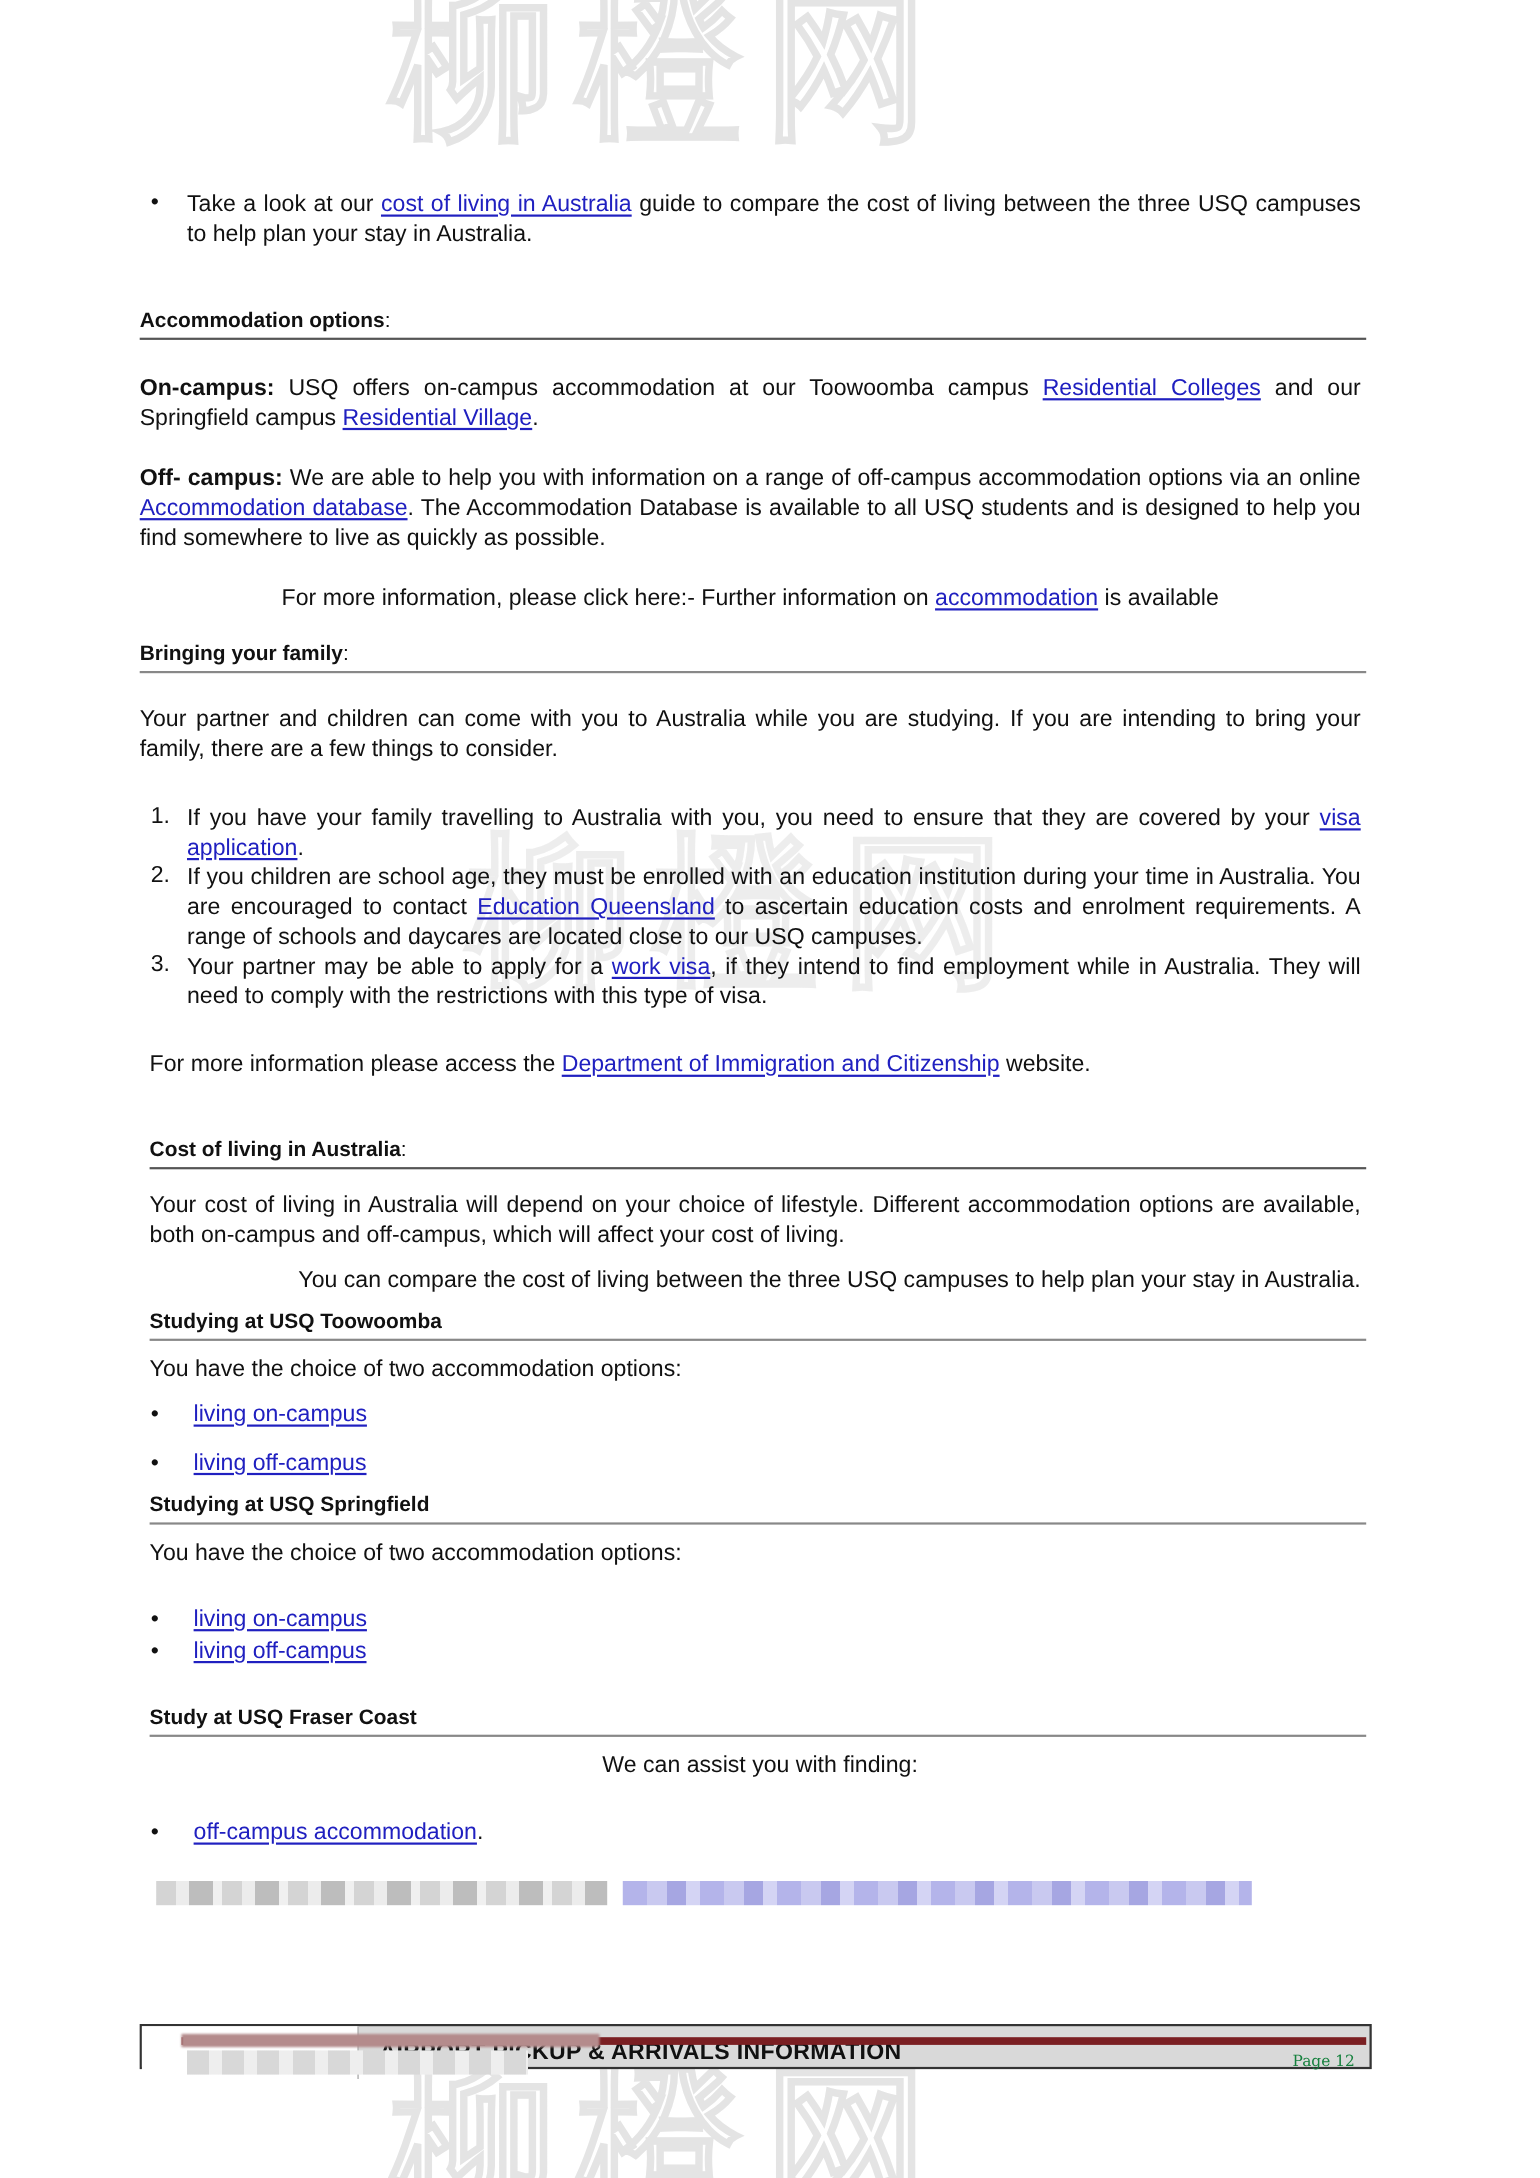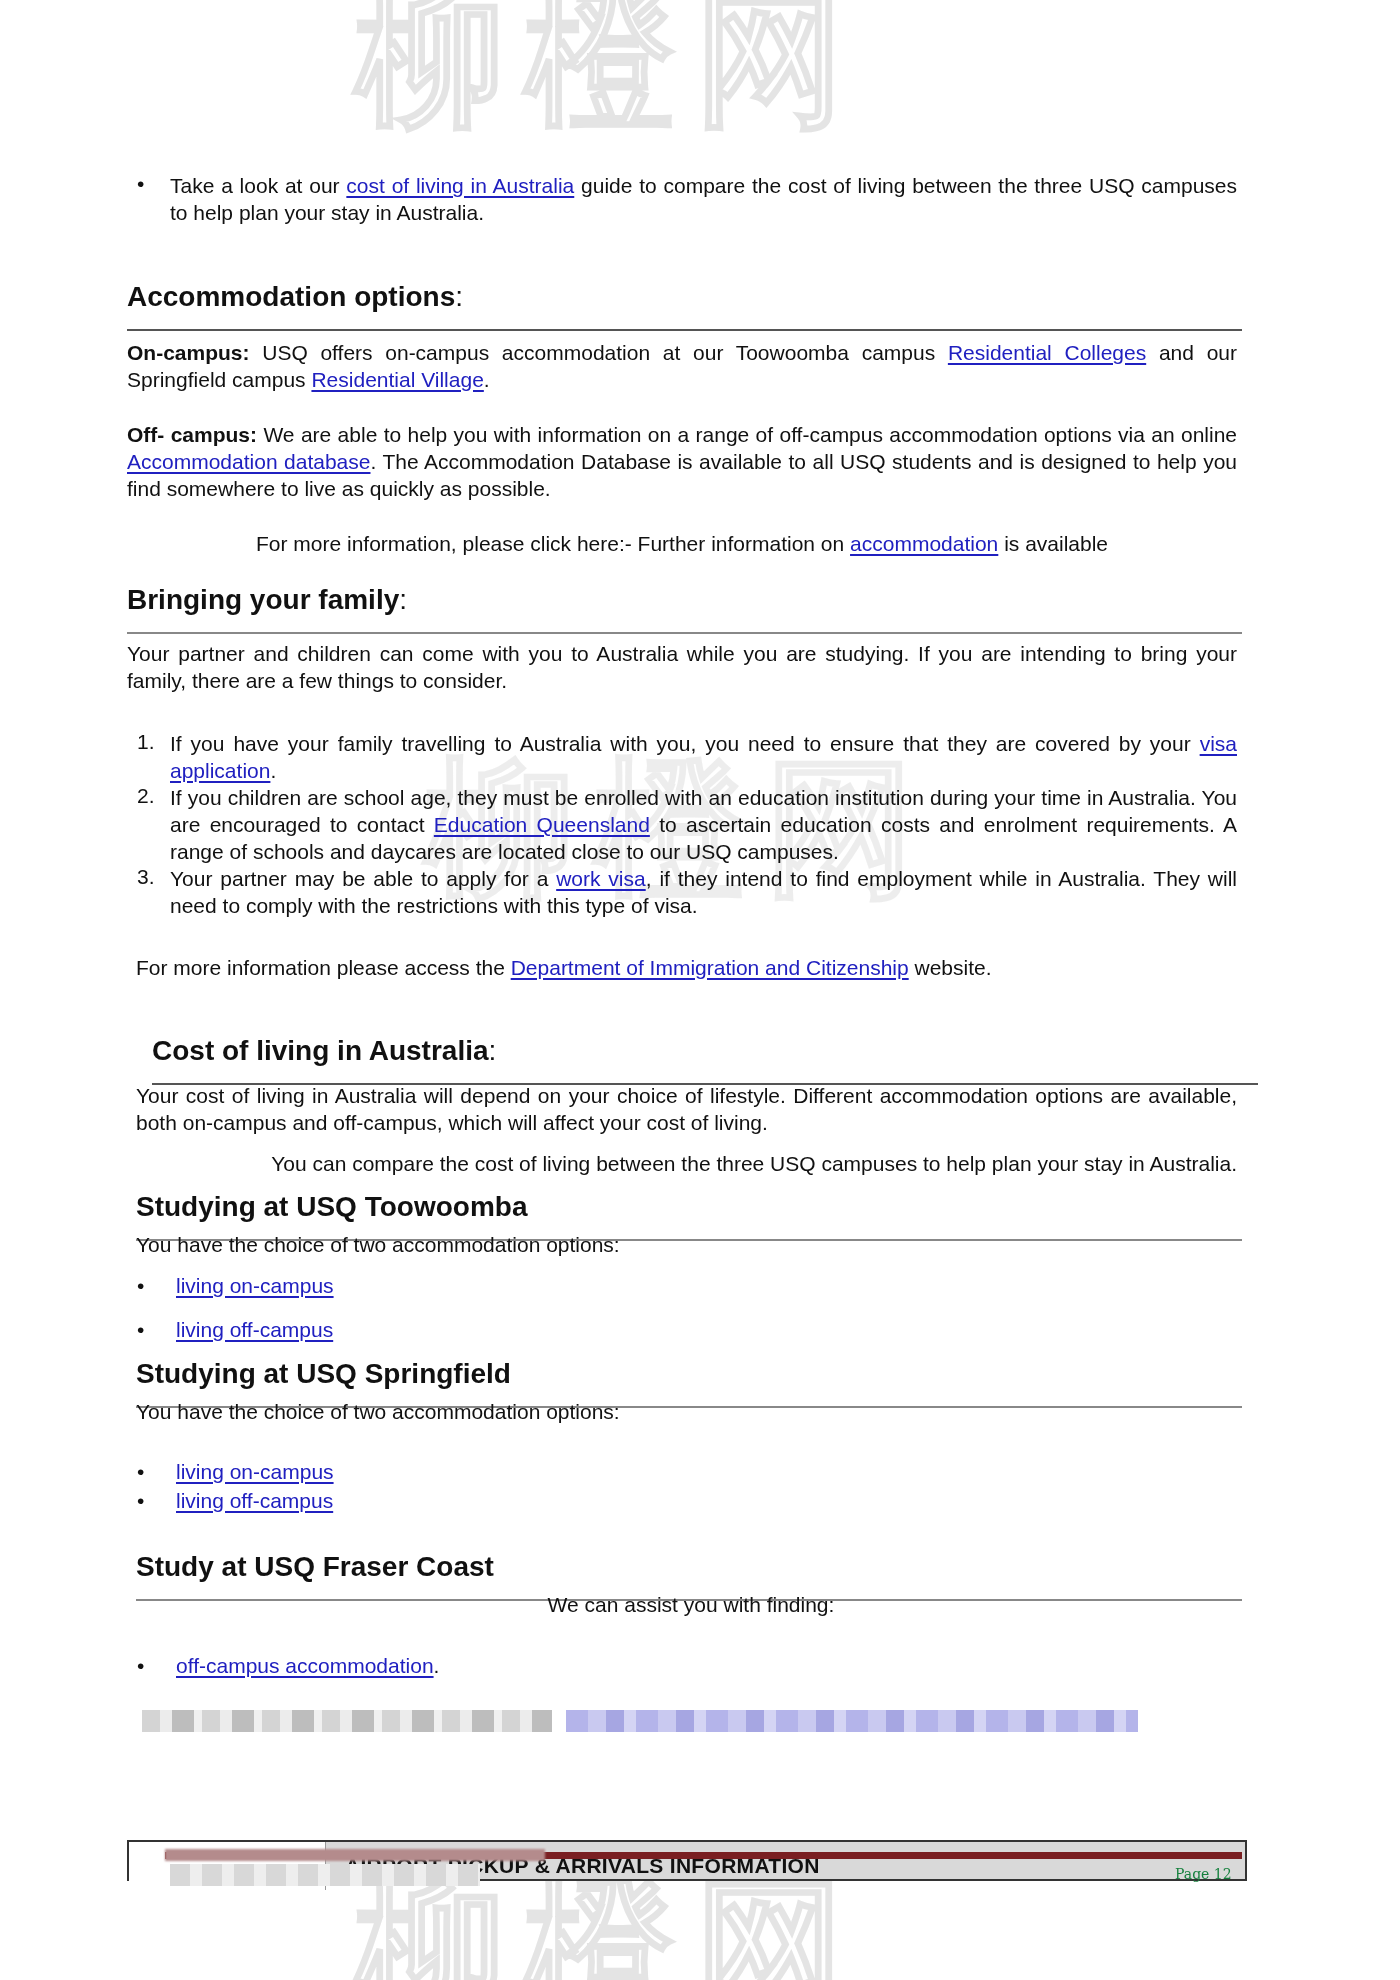--- a/index.html
+++ b/index.html
@@ -13,22 +13,22 @@
     color: transparent; -webkit-text-stroke: 2px #e4e4e4; letter-spacing: 20px;
     pointer-events: none; user-select: none;
   }
   .watermark.top { top: -40px; }
   .watermark.mid { top: 730px; left: 340px; width: 680px; -webkit-text-stroke: 2px #ececec; opacity: .9; }
   .watermark.bottom { top: 1850px; }
   .page { position: absolute; left: 0; top: 0; width: 1400px; }
   .blk { position: absolute; left: 127px; width: 1110px; line-height: 27px; text-align: justify; }
   a, .lnk { color: #2020c0; text-decoration: underline; text-underline-offset: 3px; }
   b { font-weight: bold; }
-  .h { position: absolute; left: 127px; width: 1115px; font-weight: bold; font-size: 28px;
-       padding-bottom: 16px; border-bottom: 2px solid #555; }
+  .h { position: absolute; left: 127px; width: 1115px; font-weight: bold; font-size: 19px;
+       padding-bottom: 4px; border-bottom: 2px solid #555; }
   .h.thin { border-bottom: 2px solid #888; }
   .h .colon { font-weight: normal; }
   .bullet { position: absolute; left: 137px; }
   .bullet-text { position: absolute; left: 170px; width: 1067px; line-height: 27px; text-align: justify; }
   .pixel-blur { position: absolute; height: 22px; }
   .footer-bar { position: absolute; left: 127px; top: 1840px; width: 1120px; height: 41px;
                 border: 2px solid #333; background: #d9d9d9; box-sizing: border-box; }
   .footer-bar .white-cell { position: absolute; left: 0; top: 0; width: 196px; height: 48px; background: #fff; border-right: 1px solid #999; }
   .footer-bar .title { position: absolute; left: 216px; top: 12px; font-weight: bold; font-size: 21px; letter-spacing: .3px; }
   .redline { position: absolute; left: 165px; top: 1852px; width: 1077px; height: 7px; background: #7a1f22; }
@@ -79,21 +79,21 @@
 
   <span style="position:absolute;left:137px;top:865px">3.</span>
   <div class="bullet-text" style="top:865px">
     <span>Your partner may be able to apply for a </span><a>work visa</a><span>, if they intend to find employment while in Australia. They will need to comply with the restrictions with this type of visa.</span>
   </div>
 
   <div class="blk" style="top:954px; left:136px; text-align:left">
     <span>For more information please access the </span><a>Department of Immigration and Citizenship</a><span> website.</span>
   </div>
 
-  <div class="h" style="top:1035px; left:152px; width:1106px"><span>Cost of living in Australia</span><span class="colon">:</span></div>
+  <div class="h" style="top:1035px; left:136px; width:1106px"><span>Cost of living in Australia</span><span class="colon">:</span></div>
 
   <div class="blk" style="top:1082px; left:136px; width:1101px">Your cost of living in Australia will depend on your choice of lifestyle. Different accommodation options are available, both on-campus and off-campus, which will affect your cost of living.</div>
   <div class="blk" style="top:1150px; left:136px; width:1101px; text-align:right">You can compare the cost of living between the three USQ campuses to help plan your stay in Australia.</div>
 
   <div class="h thin" style="top:1191px; left:136px; width:1106px">Studying at USQ Toowoomba</div>
   <div class="blk" style="top:1231px; left:136px; text-align:left">You have the choice of two accommodation options:</div>
   <span class="bullet" style="top:1274px">•</span>
   <a style="position:absolute;left:176px;top:1274px">living on-campus</a>
   <span class="bullet" style="top:1318px">•</span>
   <a style="position:absolute;left:176px;top:1318px">living off-campus</a>

